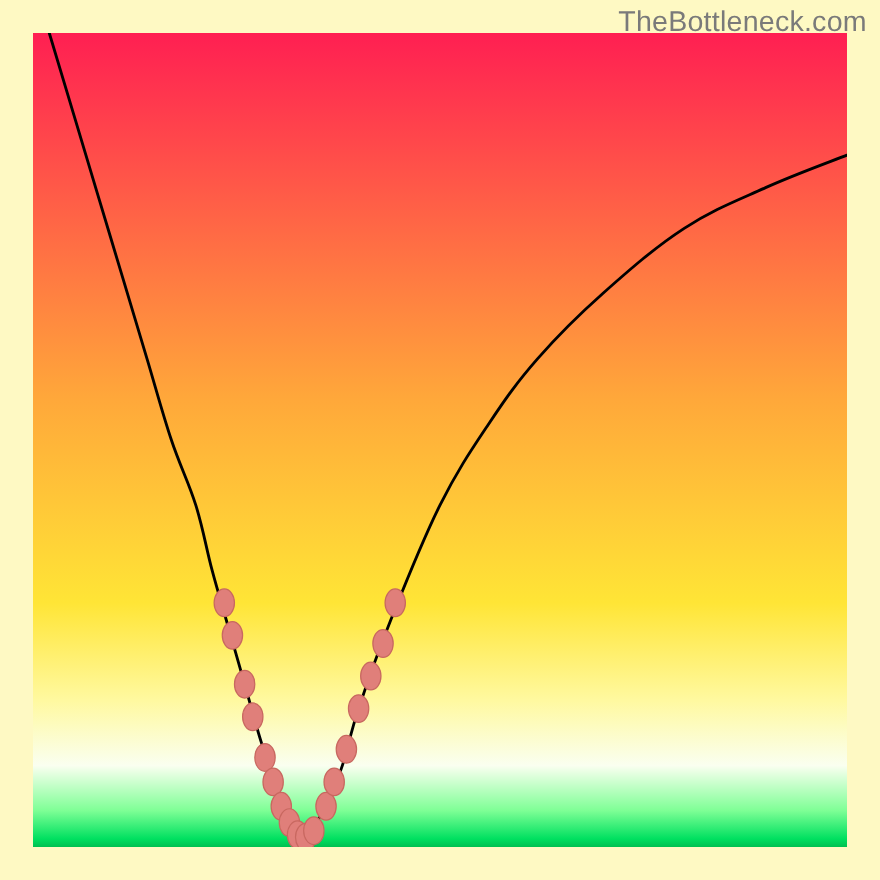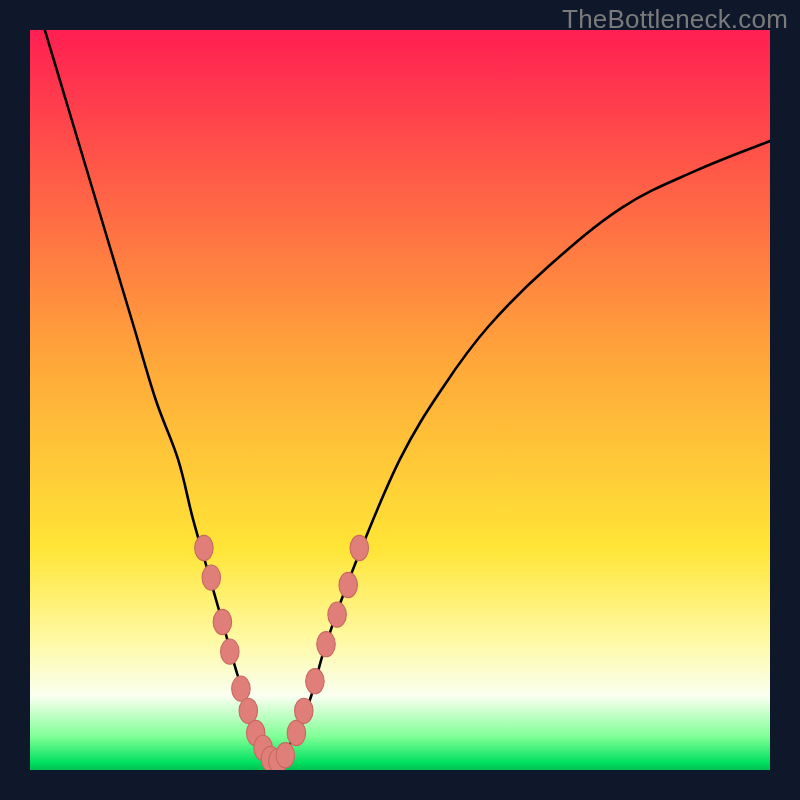--- a/index.html
+++ b/index.html
@@ -8,21 +8,21 @@
     width: 800px;
     height: 800px;
     overflow: hidden;
     background: #000;
     font-family: Arial, Helvetica, sans-serif;
   }
   .frame {
     position: relative;
     width: 800px;
     height: 800px;
-    background: #0f172a;
+    background: #fef9c3;
   }
   .plot-area {
     position: absolute;
     left: 30px;
     top: 30px;
     width: 740px;
     height: 740px;
     overflow: hidden;
   }
   .gradient {

